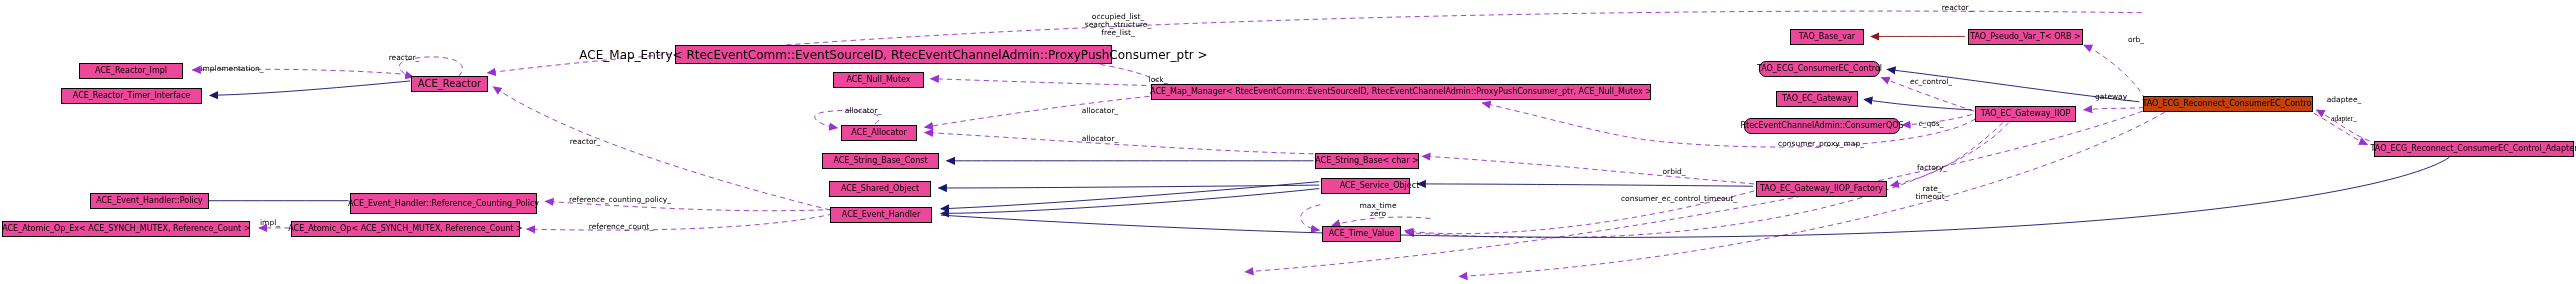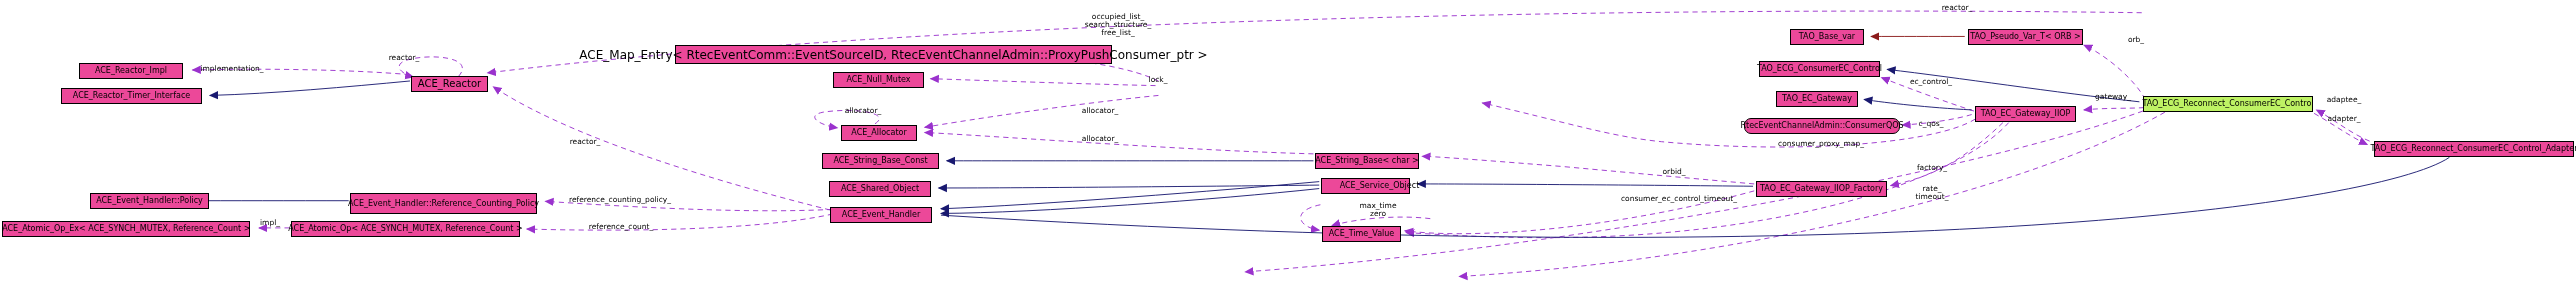--- a/index.html
+++ b/index.html
@@ -19,21 +19,21 @@
     background:#ec4899;
     color:#000000;
     display:flex;
     align-items:center;
     justify-content:center;
     white-space:nowrap;
     line-height:1;
     letter-spacing:0px;
     font-weight:400;
   }
-  .node.highlight{background:#bef264;}
+  .node.highlight{background:#c2410c;}
   .edge-label{
     position:absolute;
     color:#000000;
     white-space:pre;
     line-height:1.08;
     text-align:center;
     pointer-events:none;
   }
 </style>
 </head>
@@ -125,34 +125,35 @@
     <g fill="none" stroke="#8b1a1a" stroke-width="1.6" marker-end="url(#arrT)">
       <path d="M 3394,63 C 3340,63 3280,63 3232,63"></path>
     </g>
   </svg>
 
   <div class="node" style="left:79px;top:63px;width:104px;height:15.6px;font-size:8px;">ACE_Reactor_Impl</div>
   <div class="node" style="left:61px;top:88px;width:141px;height:15.6px;font-size:8px;">ACE_Reactor_Timer_Interface</div>
   <div class="node" style="left:411px;top:76px;width:77px;height:15.6px;font-size:10px;">ACE_Reactor</div>
   <div class="node" style="left:675px;top:45px;width:437px;height:19px;font-size:12px;">ACE_Map_Entry&lt; RtecEventComm::EventSourceID, RtecEventChannelAdmin::ProxyPushConsumer_ptr &gt;</div>
   <div class="node" style="left:833px;top:72px;width:91px;height:15.6px;font-size:8px;">ACE_Null_Mutex</div>
+  <div class="node" style="left:1151px;top:84px;width:500px;height:15.6px;font-size:8px;">ACE_Map_Manager&lt; RtecEventComm::EventSourceID, RtecEventChannelAdmin::ProxyPushConsumer_ptr, ACE_Null_Mutex &gt;</div>
   <div class="node" style="left:841px;top:125px;width:76px;height:15.6px;font-size:8px;">ACE_Allocator</div>
   <div class="node" style="left:822px;top:153px;width:117px;height:15.6px;font-size:8px;">ACE_String_Base_Const</div>
   <div class="node" style="left:829px;top:181px;width:102px;height:15.6px;font-size:8px;">ACE_Shared_Object</div>
   <div class="node" style="left:830px;top:207px;width:102px;height:15.6px;font-size:8px;">ACE_Event_Handler</div>
   <div class="node" style="left:51px;top:193px;width:119px;height:15.6px;font-size:8px;margin-left:39px;">ACE_Event_Handler::Policy</div>
   <div class="node" style="left:2.3px;top:221px;width:248px;height:15.6px;font-size:8px;">ACE_Atomic_Op_Ex&lt; ACE_SYNCH_MUTEX, Reference_Count &gt;</div>
   <div class="node" style="left:350px;top:193px;width:187px;height:21px;font-size:8px;">ACE_Event_Handler::Reference_Counting_Policy</div>
   <div class="node" style="left:291px;top:221px;width:229px;height:15.6px;font-size:8px;">ACE_Atomic_Op&lt; ACE_SYNCH_MUTEX, Reference_Count &gt;</div>
   <div class="node" style="left:1315px;top:153px;width:104px;height:15.6px;font-size:8px;">ACE_String_Base&lt; char &gt;</div>
   <div class="node" style="left:1321px;top:178px;width:89px;height:15.6px;font-size:8px;padding-left:28px;">ACE_Service_Object</div>
   <div class="node" style="left:1322px;top:226px;width:79px;height:15.6px;font-size:8px;">ACE_Time_Value</div>
   <div class="node" style="left:1790px;top:29px;width:74px;height:15.6px;font-size:8px;">TAO_Base_var</div>
   <div class="node" style="left:1968px;top:29px;width:115px;height:15.6px;font-size:8px;">TAO_Pseudo_Var_T&lt; ORB &gt;</div>
-  <div class="node" style="left:1759px;top:61px;width:121px;height:15.6px;font-size:8px;">TAO_ECG_ConsumerEC_Control</div>
+  <div class="node" style="left:1759px;top:61px;width:121px;height:15.6px;font-size:8px;border-radius:7px;">TAO_ECG_ConsumerEC_Control</div>
   <div class="node" style="left:1776px;top:91px;width:82px;height:15.6px;font-size:8px;">TAO_EC_Gateway</div>
   <div class="node" style="left:1744px;top:118px;width:156px;height:15.6px;font-size:8px;border-radius:7px;">RtecEventChannelAdmin::ConsumerQOS</div>
   <div class="node" style="left:1975px;top:106px;width:101px;height:15.6px;font-size:8px;">TAO_EC_Gateway_IIOP</div>
   <div class="node" style="left:1756px;top:181px;width:131px;height:15.6px;font-size:8px;">TAO_EC_Gateway_IIOP_Factory</div>
   <div class="node highlight" style="left:2143px;top:96px;width:170px;height:15.6px;font-size:8px;">TAO_ECG_Reconnect_ConsumerEC_Control</div>
   <div class="node" style="left:2374px;top:141px;width:200px;height:15.6px;font-size:8px;">TAO_ECG_Reconnect_ConsumerEC_Control_Adapter</div>
 
   <div class="edge-label" style="left:232px;top:65px;font-size:7.5px;transform:translateX(-50%);">implementation_</div>
   <div class="edge-label" style="left:404px;top:54px;font-size:7.5px;transform:translateX(-50%);">reactor_</div>
   <div class="edge-label" style="left:585px;top:138px;font-size:7.5px;transform:translateX(-50%);">reactor_</div>
@@ -173,16 +174,16 @@
 zero</div>
   <div class="edge-label" style="left:1821px;top:140px;font-size:7.5px;transform:translateX(-50%);">consumer_proxy_map_</div>
   <div class="edge-label" style="left:1931px;top:120px;font-size:7.5px;transform:translateX(-50%);">c_qos_</div>
   <div class="edge-label" style="left:1932px;top:164px;font-size:7.5px;transform:translateX(-50%);">factory_</div>
   <div class="edge-label" style="left:1932px;top:185px;font-size:7.5px;transform:translateX(-50%);">rate_
 timeout_</div>
   <div class="edge-label" style="left:2136px;top:36px;font-size:7.5px;transform:translateX(-50%);">orb_</div>
   <div class="edge-label" style="left:1931px;top:78px;font-size:7.5px;transform:translateX(-50%);">ec_control_</div>
   <div class="edge-label" style="left:2113px;top:93px;font-size:7.5px;transform:translateX(-50%);">gateway_</div>
   <div class="edge-label" style="left:2344px;top:96px;font-size:7.5px;transform:translateX(-50%);">adaptee_</div>
-  <div class="edge-label" style="left:2344px;top:115px;font-size:7.5px;transform:translateX(-50%);">adapter_</div>
+  <div class="edge-label" style="left:2344px;top:115px;font-size:7.5px;transform:translateX(-50%);font-family:Liberation Serif, serif;">adapter_</div>
 
 </div>
 
 
 </body></html>

